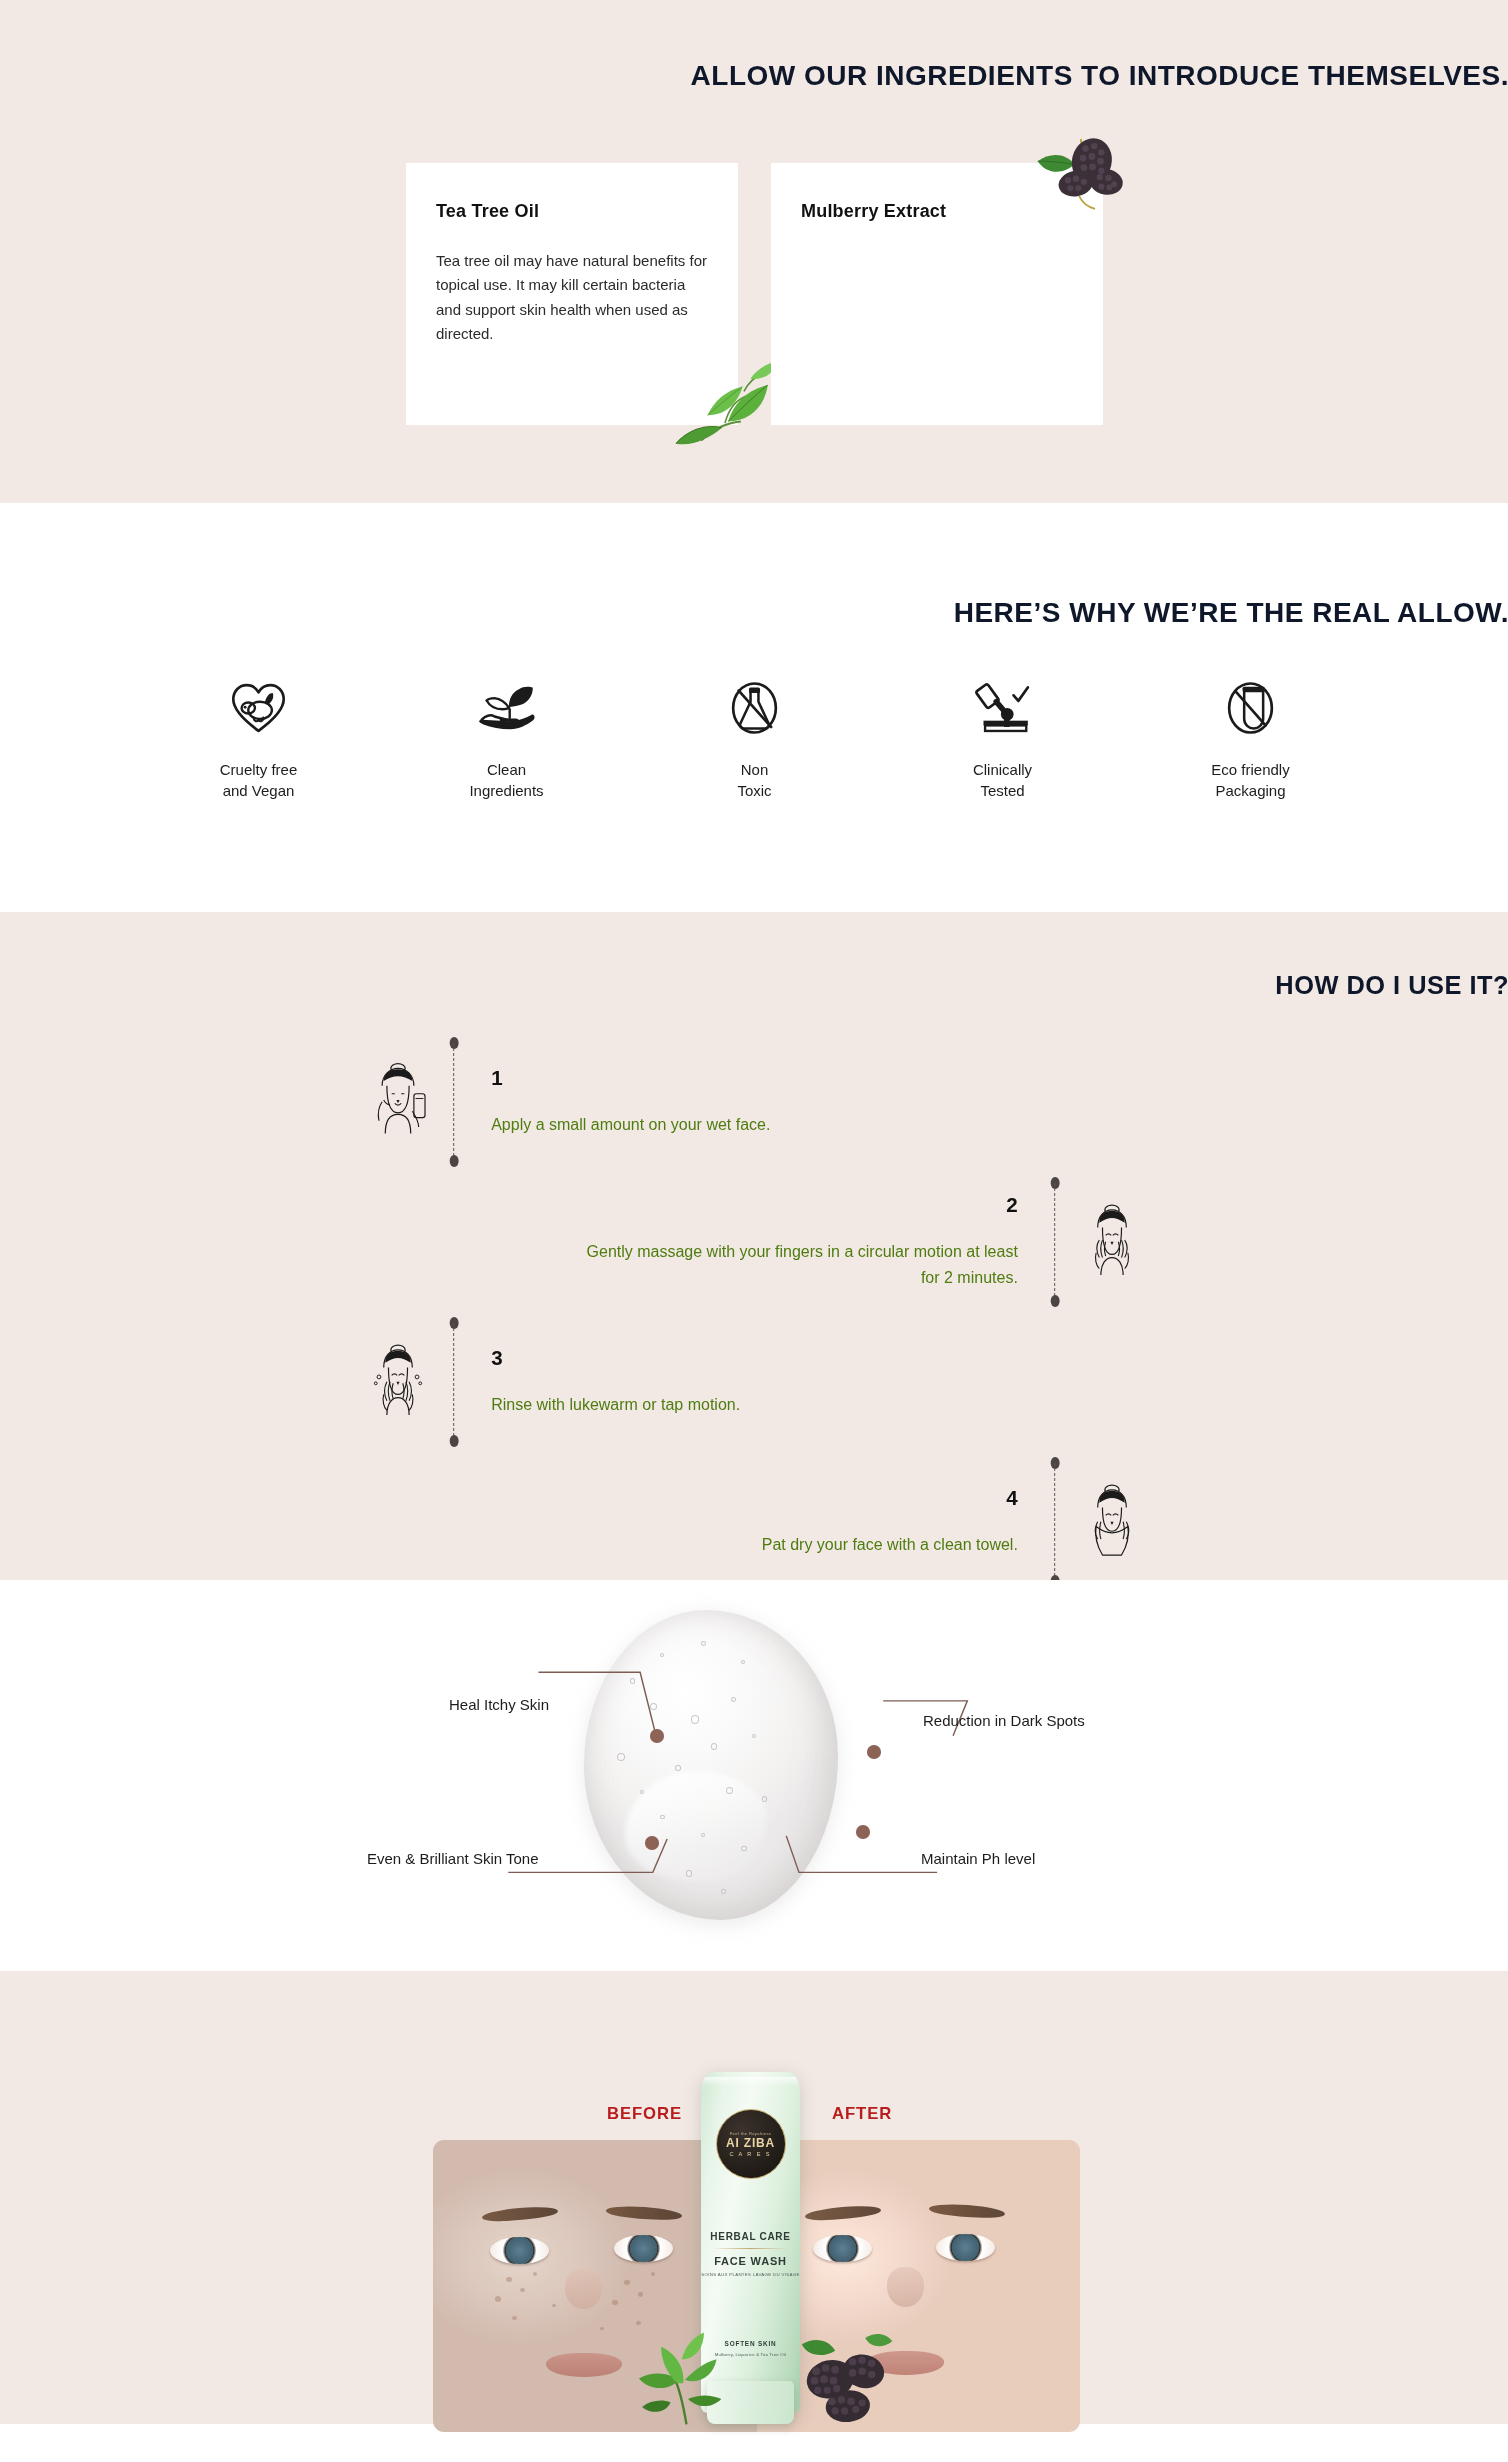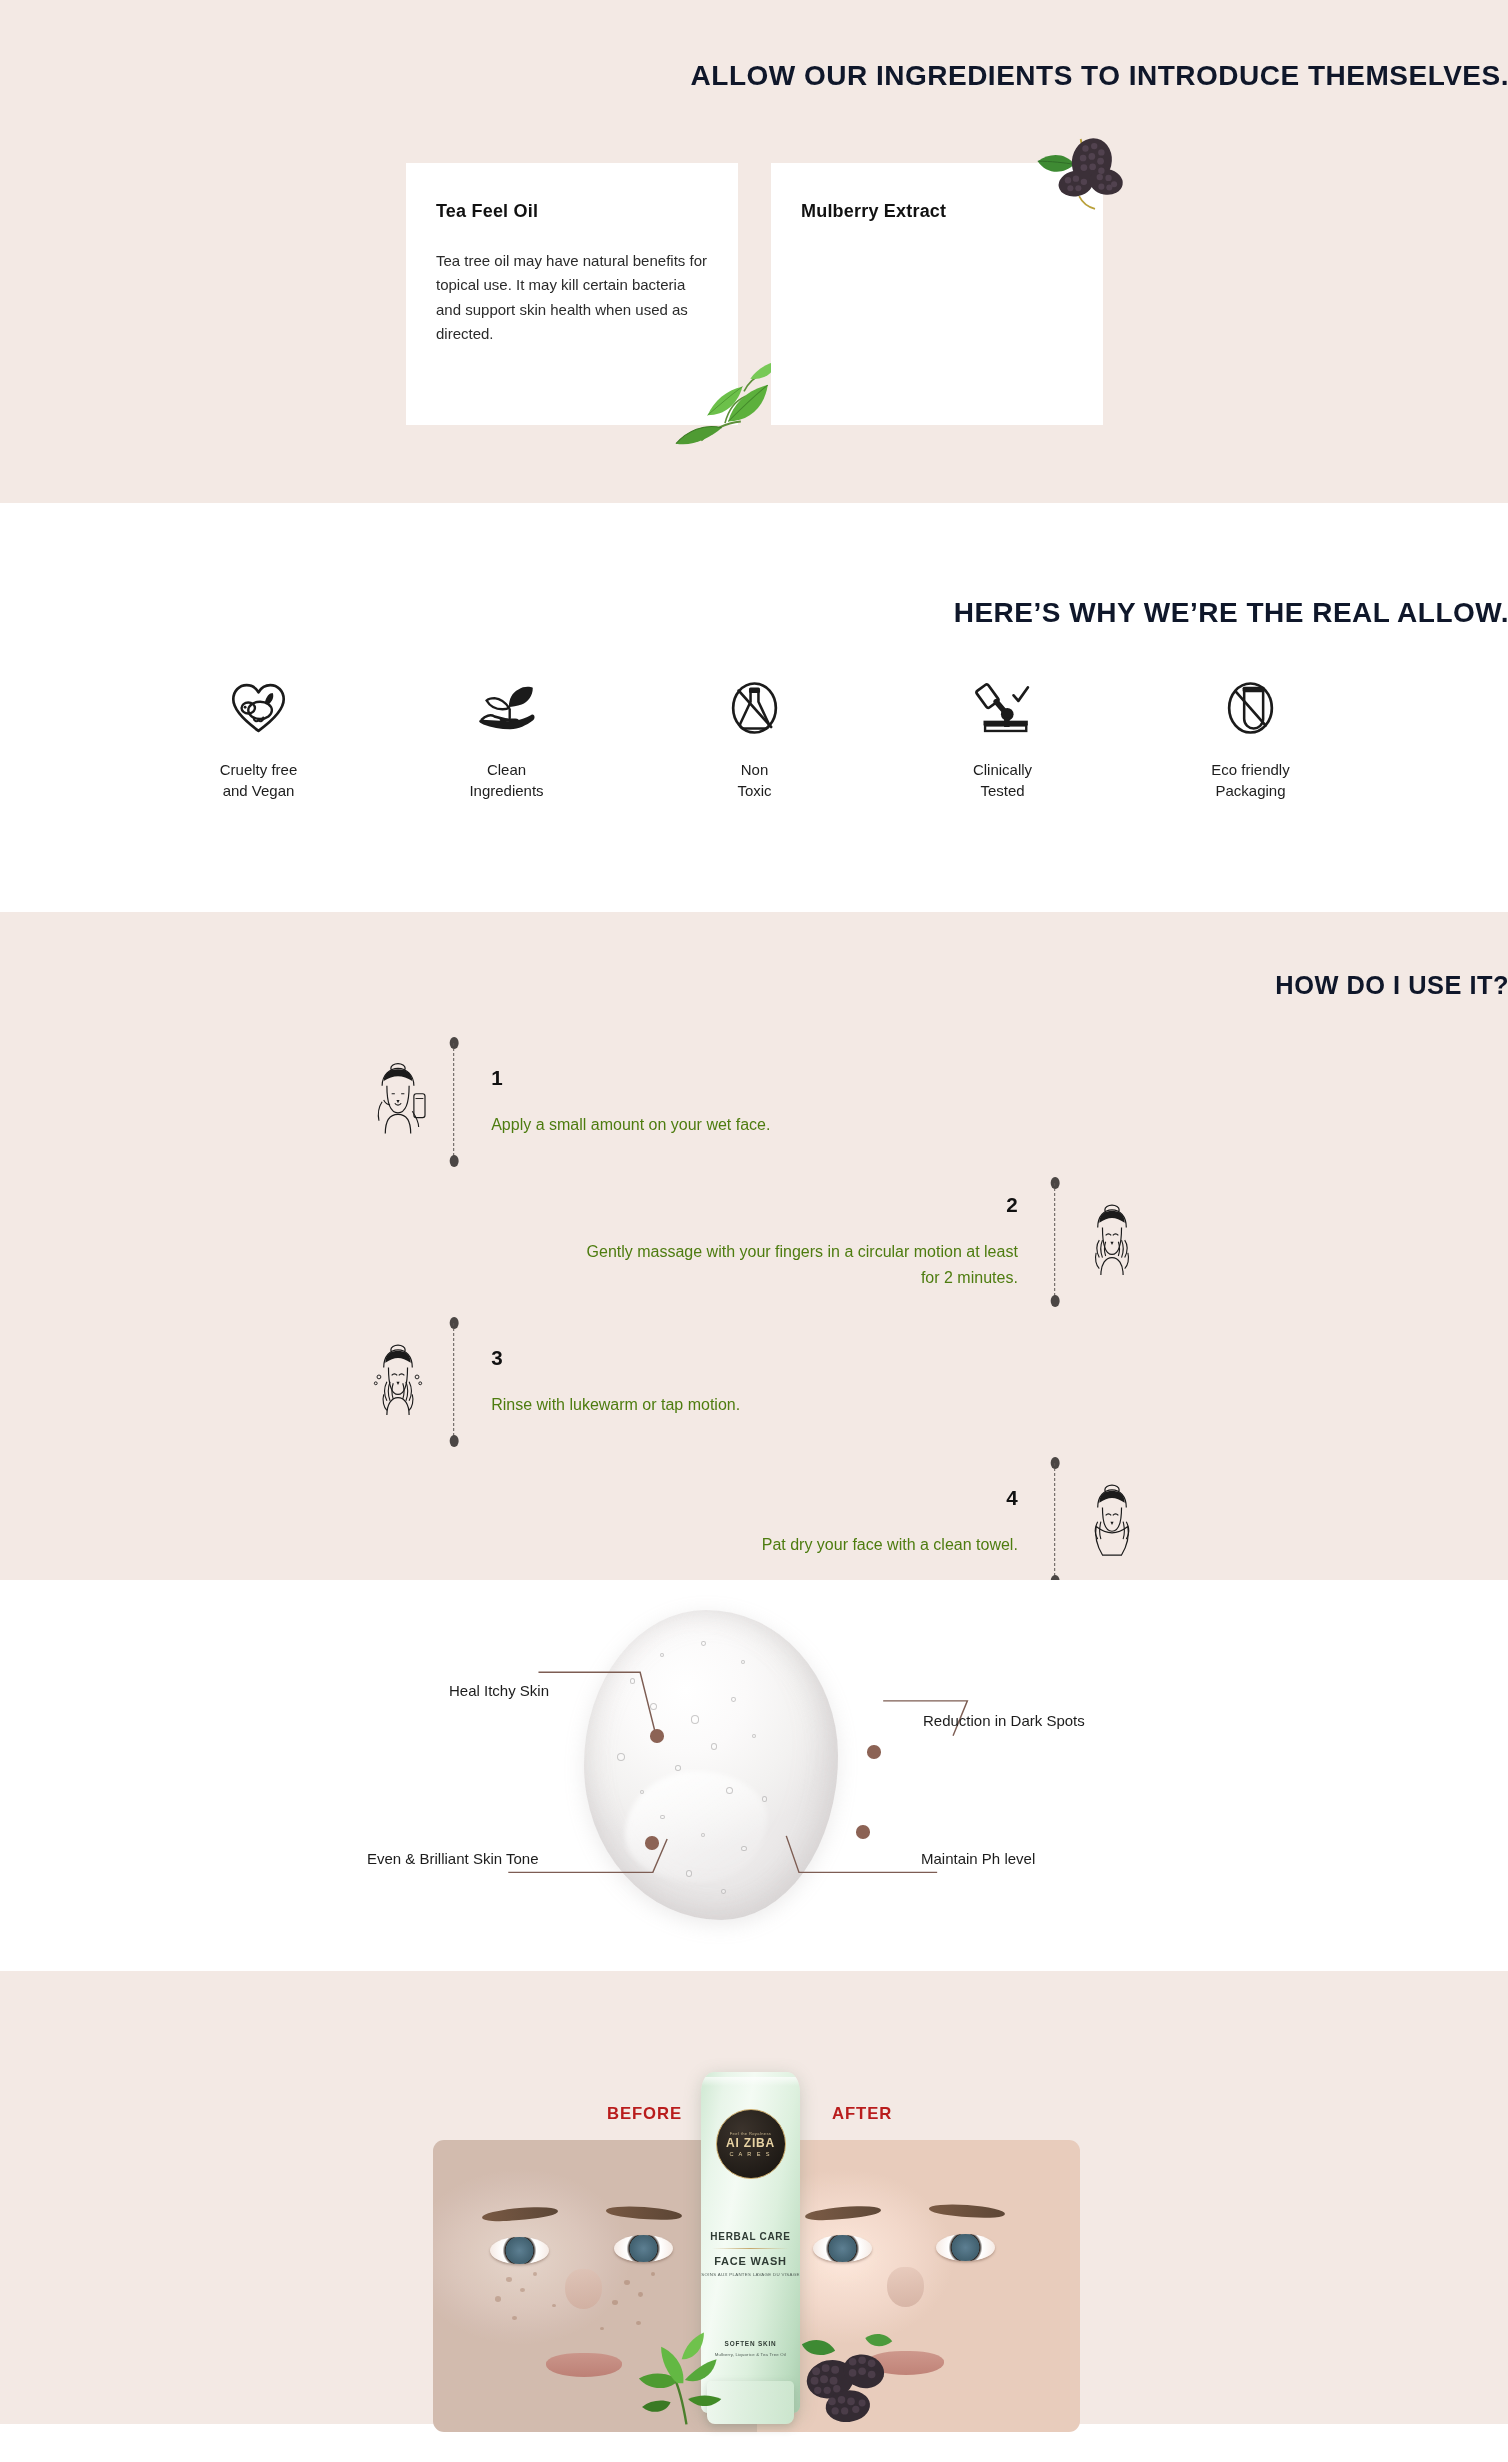--- a/index.html
+++ b/index.html
@@ -357,21 +357,21 @@
 <body>
 
 <div class="page">
 
   <section class="sec-ingredients">
     <h2 class="h-main">ALLOW OUR INGREDIENTS TO INTRODUCE THEMSELVES.</h2>
 
     <div class="cards-wrap">
 
       <div class="card">
-        <div class="card-title">Tea Feel Oil</div>
+        <div class="card-title">Tea Tree Oil</div>
         <div class="card-body">Tea tree oil may have natural benefits for topical use. It may kill certain bacteria and support skin health when used as directed.</div>
         <svg class="leaf-deco" viewBox="0 0 160 120">
           <g>
             <path d="M62 108 C74 96 92 86 112 84" stroke="#5e8f3a" stroke-width="2.4" fill="none"></path>
             <path d="M92 86 C96 70 104 58 118 52" stroke="#5e8f3a" stroke-width="2" fill="none"></path>
             <path d="M30 112 C44 96 66 86 88 92 C72 106 50 116 30 112 Z" fill="#4f9b33"></path>
             <path d="M30 112 C44 96 66 86 88 92" stroke="#3c7a24" stroke-width="1.3" fill="none"></path>
             <path d="M96 84 C102 62 120 44 146 38 C142 66 122 84 96 84 Z" fill="#5cb03c"></path>
             <path d="M96 84 C110 70 128 52 146 38" stroke="#43892a" stroke-width="1.3" fill="none"></path>
             <path d="M70 76 C78 58 94 44 114 40 C108 62 92 76 70 76 Z" fill="#6cc04a"></path>
@@ -673,21 +673,21 @@
       <path d="M1112 152 L1218 152 L1200 196" stroke="#7d5d53" stroke-width="1.8" fill="none"></path>
       <path d="M640 368 L822 368 L840 326" stroke="#7d5d53" stroke-width="1.8" fill="none"></path>
       <path d="M1180 368 L1006 368 L990 322" stroke="#7d5d53" stroke-width="1.8" fill="none"></path>
     </svg>
 
     <span class="cdot" style="left:650px;top:149px;"></span>
     <span class="cdot" style="left:867px;top:165px;"></span>
     <span class="cdot" style="left:645px;top:256px;"></span>
     <span class="cdot" style="left:856px;top:245px;"></span>
 
-    <span class="callout-label" style="left:449px;top:102px;">Heal Itchy Skin</span>
+    <span class="callout-label" style="left:449px;top:116px;">Heal Itchy Skin</span>
     <span class="callout-label" style="left:923px;top:132px;">Reduction in Dark Spots</span>
     <span class="callout-label" style="left:367px;top:270px;">Even &amp; Brilliant Skin Tone</span>
     <span class="callout-label" style="left:921px;top:270px;">Maintain Ph level</span>
 
   </section>
 
   <section class="sec-beforeafter"></section>
 
   <span class="ba-label before">BEFORE</span>
   <span class="ba-label after">AFTER</span>

